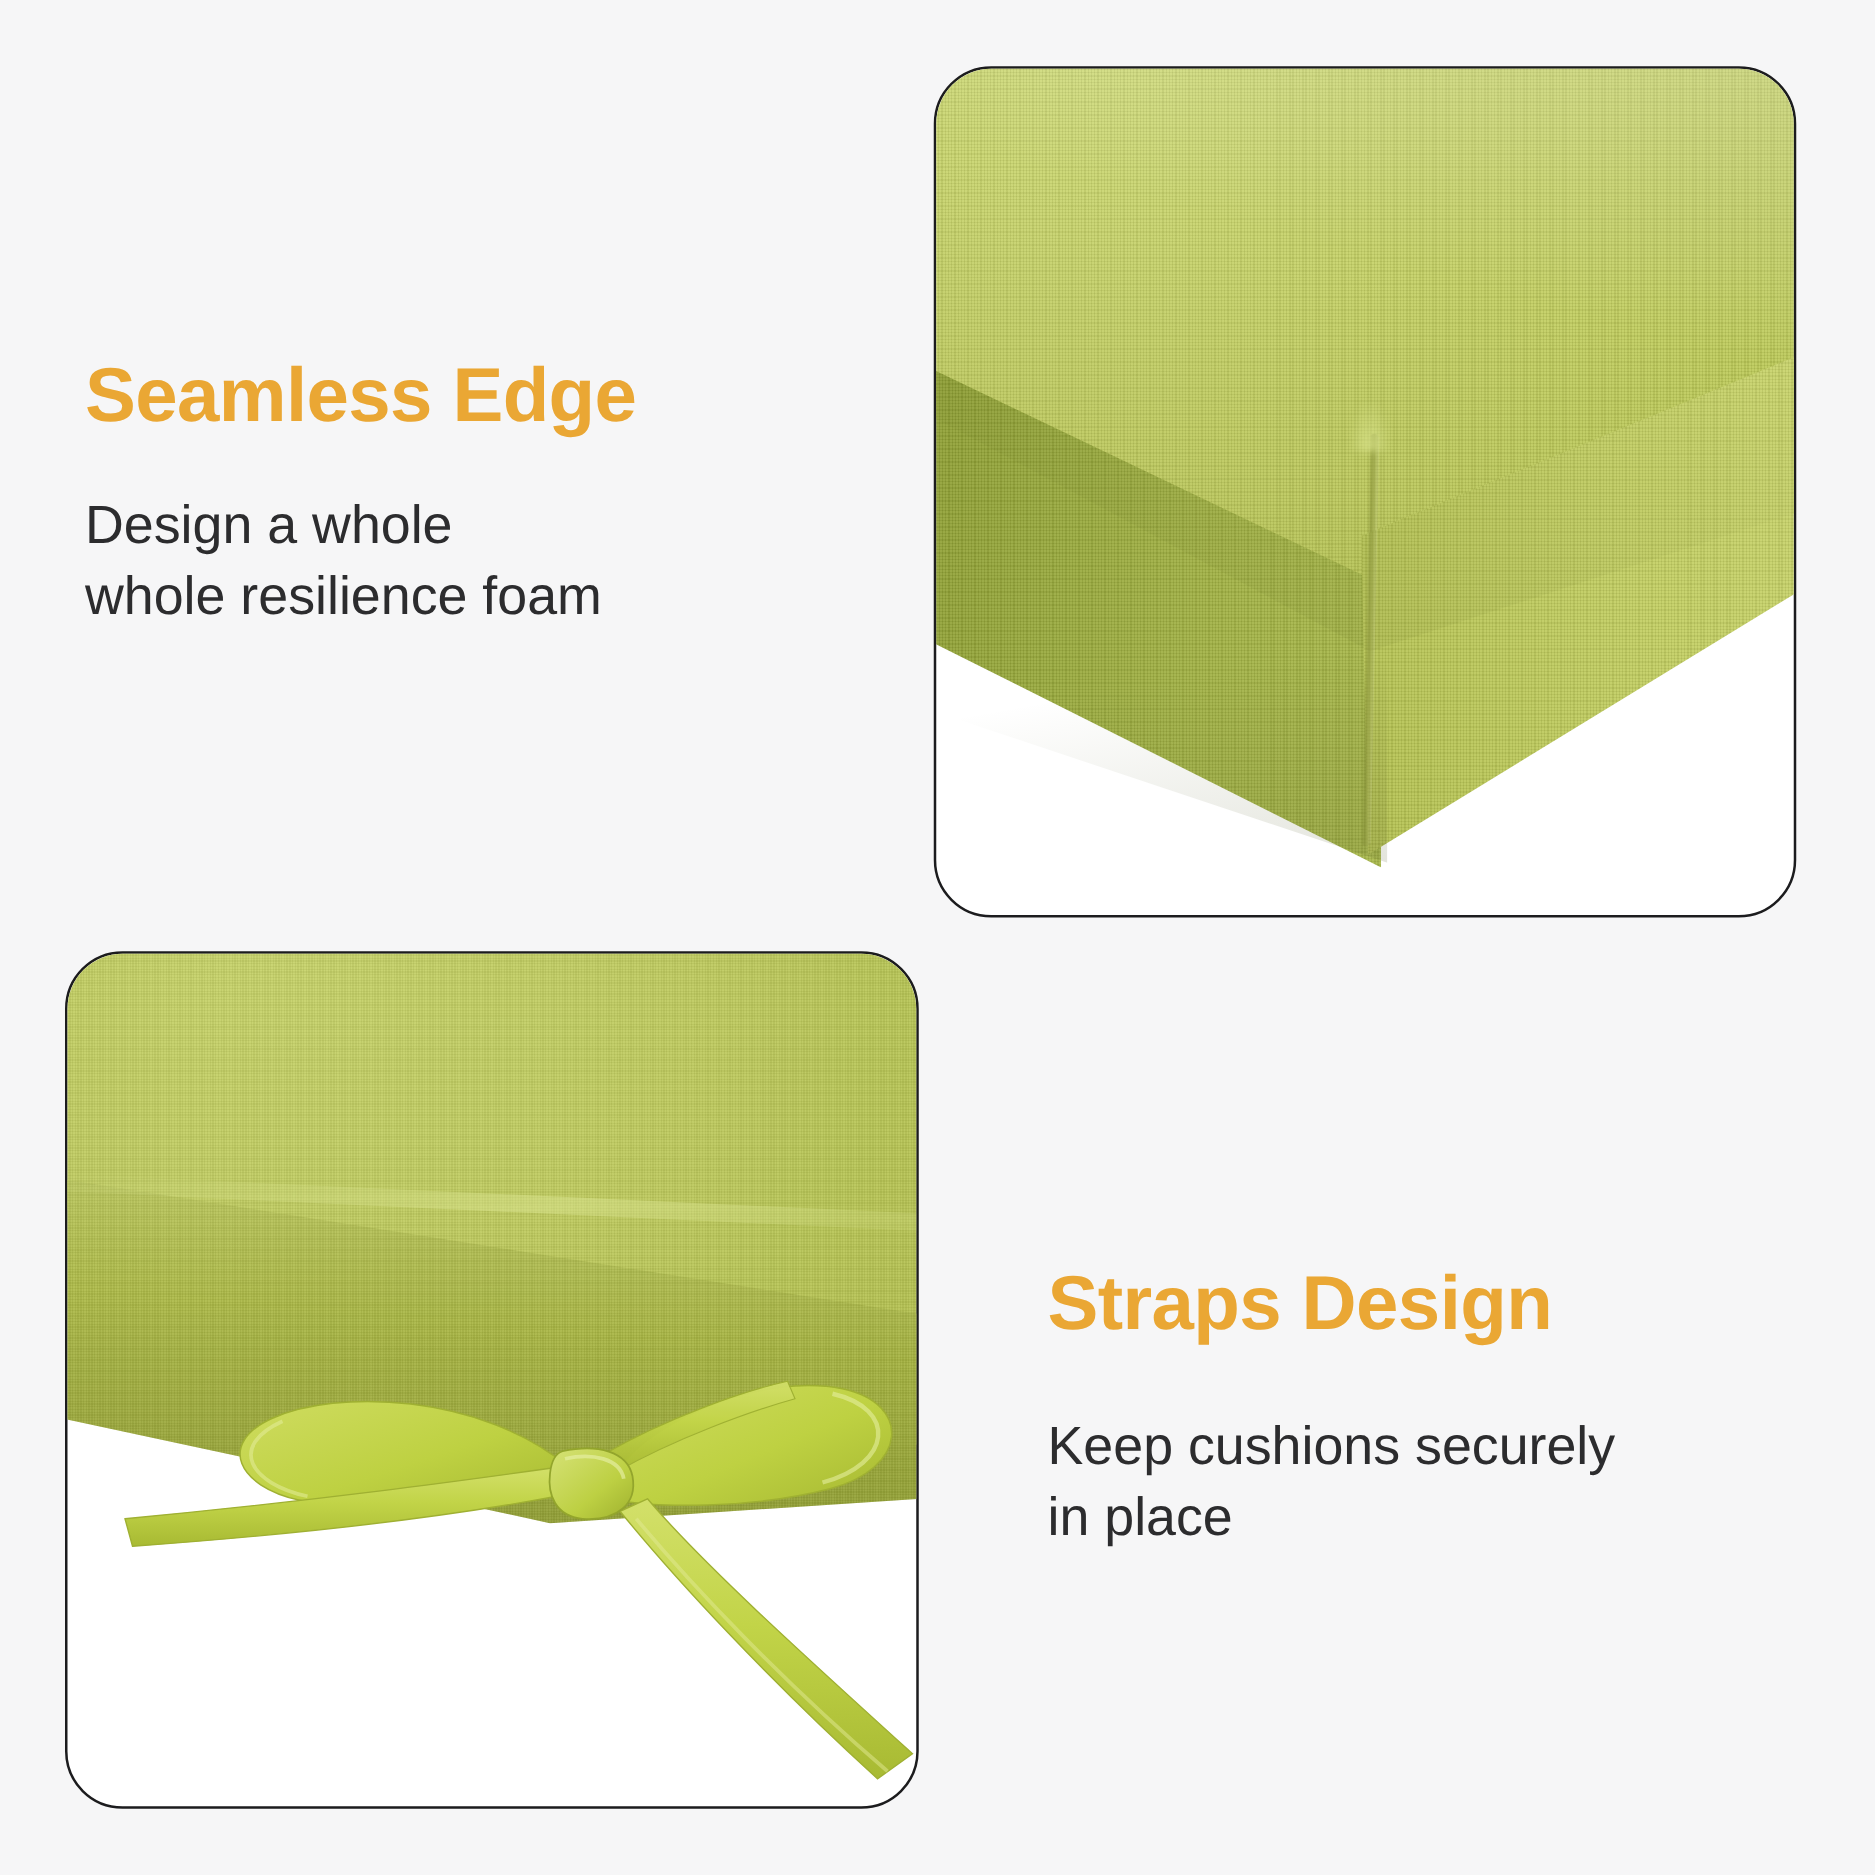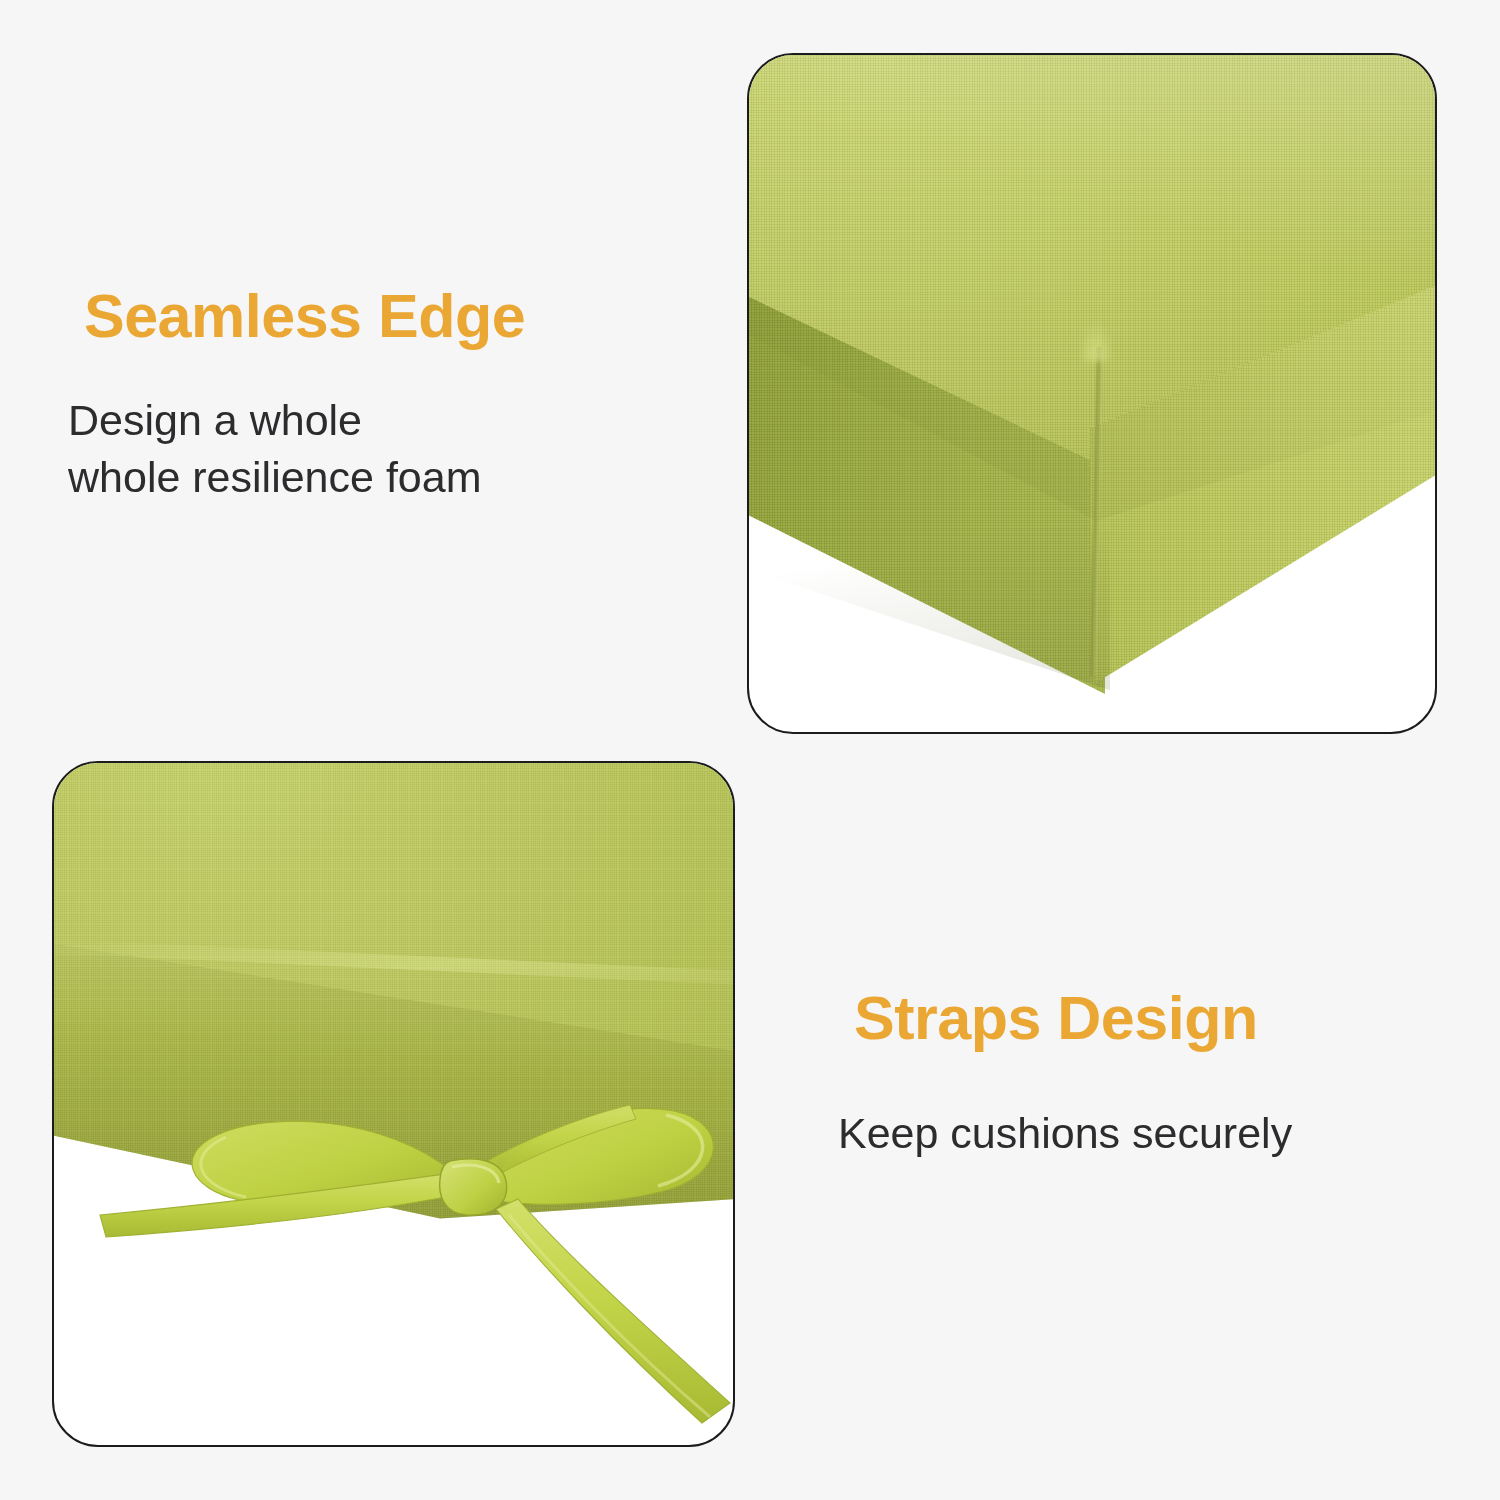--- a/index.html
+++ b/index.html
@@ -12,33 +12,32 @@
   }
   .stage { position:absolute; inset:0; }
 
   
   .feature { position:absolute; }
   .feature .title {
     font-weight:bold;
     letter-spacing:-0.5px;
     line-height:1.0;
     white-space:nowrap;
-    margin-left:16px;
   }
   .feature .desc {
     line-height:1.32;
     font-weight:400;
   }
   .feature .desc span { display:block; white-space:nowrap; }
 
   #feature-seamless { left:68px; top:286px; }
   #feature-seamless .title { font-size:61px; color:#eaa734; }
   #feature-seamless .desc  { font-size:43px; color:#2c2c2e; margin-top:45px; }
 
-  #feature-straps { left:838px; top:988px; }
+  #feature-straps { left:838px; top:1012px; }
   #feature-straps .title { font-size:61px; color:#eaa734; }
   #feature-straps .desc  { font-size:43px; color:#2c2c2e; margin-top:56px; }
 
   
   .panel {
     position:absolute;
     border:2.5px solid #1c1c1e;
     border-radius:46px;
     overflow:hidden;
     background:#ffffff;
@@ -242,16 +241,17 @@
                  C 387 406, 390 400, 396 398 Z" fill="url(#knotG)" stroke="#93a52c" stroke-width="1.4"></path>
         <path d="M398 404 C 420 399, 442 404, 445 420" fill="none" stroke="#e7f0a6" stroke-width="3" opacity="0.65"></path>
       </svg>
     </div>
   </div>
 
   <div class="feature" id="feature-straps">
     <div class="title">Straps Design</div>
     <div class="desc">
       <span>Keep cushions securely</span>
+      <span>in place</span>
     </div>
   </div>
 
 </div>
 
 </body></html>

